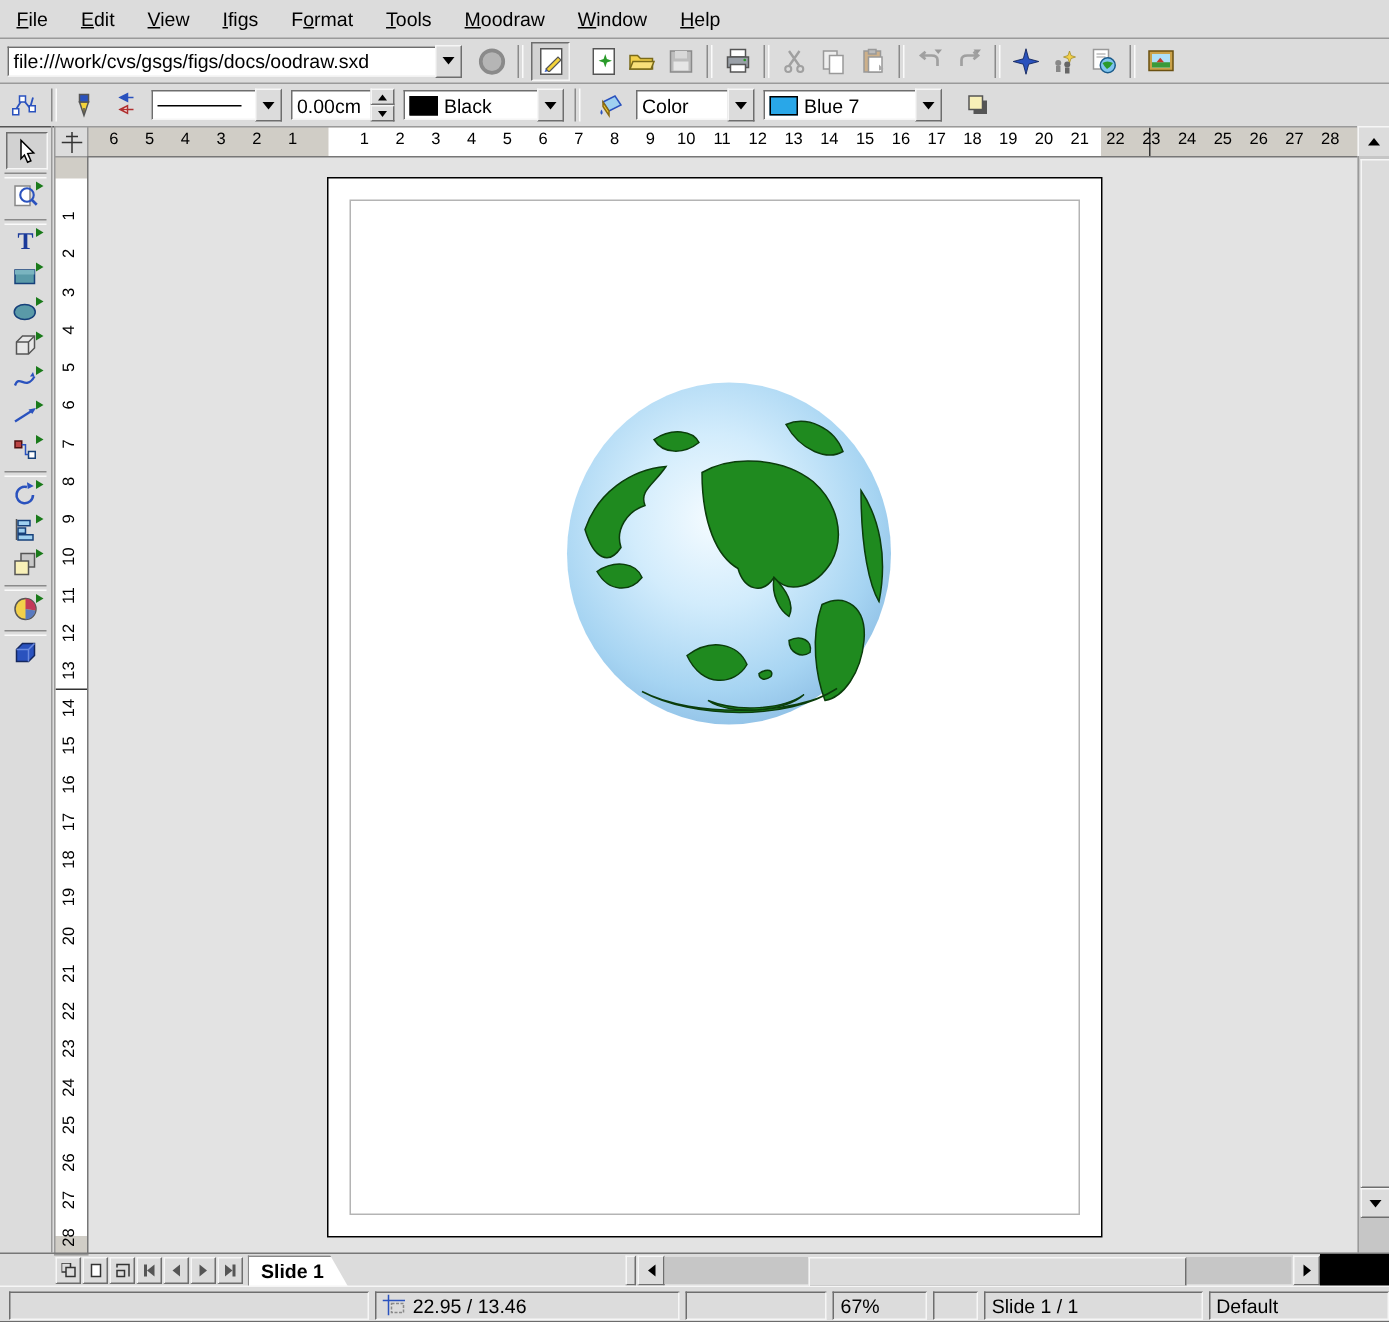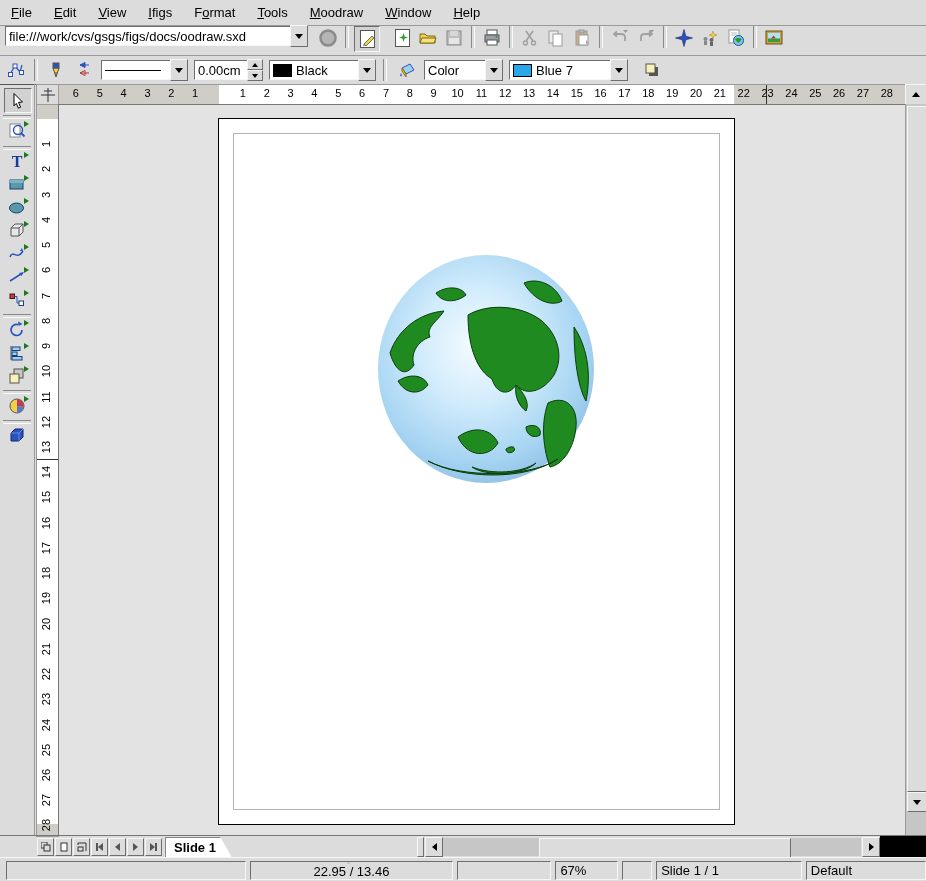--- a/index.html
+++ b/index.html
@@ -11,21 +11,21 @@
   .abs{position:absolute;}
   
   .raised{border-top:1px solid #f6f6f6;border-left:1px solid #f6f6f6;border-right:1px solid #6e6e6e;border-bottom:1px solid #6e6e6e;background:#dcdcdc;}
   .pressed{border-top:1px solid #6e6e6e;border-left:1px solid #6e6e6e;border-right:1px solid #f6f6f6;border-bottom:1px solid #f6f6f6;background:#d2d2d2;}
   .sep-v{width:2px;border-left:1px solid #8a8a8a;border-right:1px solid #fafafa;height:22px;}
   .sep-h{height:2px;border-top:1px solid #8a8a8a;border-bottom:1px solid #fafafa;}
   
   #menubar{left:0;top:0;width:926px;height:25px;display:flex;align-items:center;border-bottom:1px solid #9a9a9a;}
   .mi{padding:2px 11px;cursor:default;}
   .mi .u{text-decoration:underline;}
-  #funcbar{left:0;top:26px;width:926px;height:29px;display:flex;align-items:flex-start;border-bottom:1px solid #9a9a9a;}
+  #funcbar{left:0;top:26px;width:926px;height:29px;display:flex;align-items:center;border-bottom:1px solid #9a9a9a;}
   #objbar{left:0;top:56px;width:926px;height:28px;display:flex;align-items:center;border-bottom:1px solid #555;}
   .tbtn{width:24px;height:24px;display:flex;align-items:center;justify-content:center;margin:0 1px;position:relative;}
   .combo{display:flex;align-items:center;height:20px;}
   .combo .field{height:18px;background:#fff;border-top:1px solid #6e6e6e;border-left:1px solid #6e6e6e;border-bottom:1px solid #f6f6f6;display:flex;align-items:center;padding:0 3px;font-size:13px;}
   .dd{width:16px;height:20px;display:flex;align-items:center;justify-content:center;}
   .tri-d{width:0;height:0;border-left:4px solid transparent;border-right:4px solid transparent;border-top:5px solid #000;}
   .tri-u{width:0;height:0;border-left:4px solid transparent;border-right:4px solid transparent;border-bottom:5px solid #000;}
   .tri-l{width:0;height:0;border-top:4px solid transparent;border-bottom:4px solid transparent;border-right:5px solid #000;}
   .tri-r{width:0;height:0;border-top:4px solid transparent;border-bottom:4px solid transparent;border-left:5px solid #000;}
   .swatch{width:17px;height:11px;border:1px solid #000;margin-right:4px;}
@@ -571,21 +571,21 @@
       <div class="raised abs" style="left:96px;top:0;width:250px;height:18px;"></div>
     </div>
     <div class="minibtn raised" style="width:16px;height:18px;">
         <span class="tri-r"></span>
       </div>
     <div style="width:46px;height:22px;background:#000;"></div>
   </div>
 
   <div id="statusbar" class="abs">
     <div class="sfield" style="margin-left:6px;width:234px;"></div>
-    <div class="sfield" style="margin-left:4px;width:196px;flex-direction:column;">
+    <div class="sfield" style="margin-left:4px;width:196px;">
       <svg width="15" height="14" viewBox="0 0 15 14" style="margin-right:5px;">
           <line x1="4" y1="0" x2="4" y2="14" stroke="#2a52be"></line>
           <line x1="0" y1="4" x2="15" y2="4" stroke="#2a52be"></line>
           <rect x="6" y="6" width="8" height="6" fill="none" stroke="#8a8a8a" stroke-dasharray="2,1"></rect>
         </svg>
       <span>22.95 / 13.46</span>
     </div>
     <div class="sfield" style="margin-left:4px;width:86px;"></div>
     <div class="sfield" style="margin-left:4px;width:54px;justify-content:flex-start;">
         <span>67%</span>

